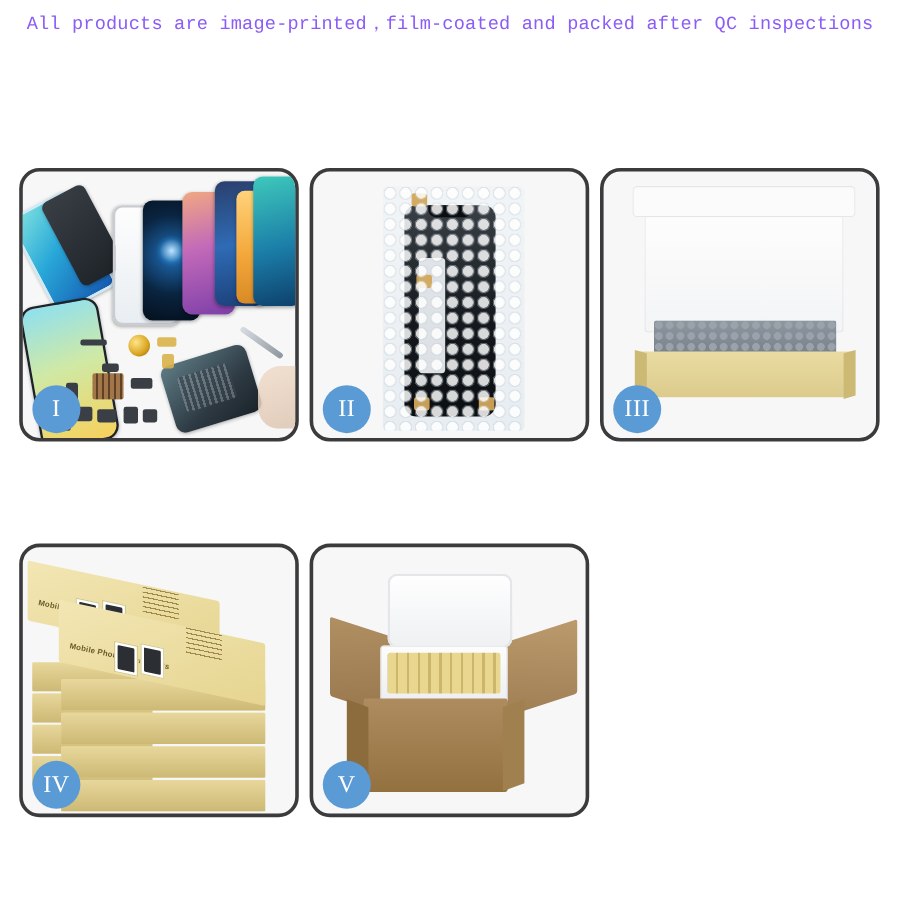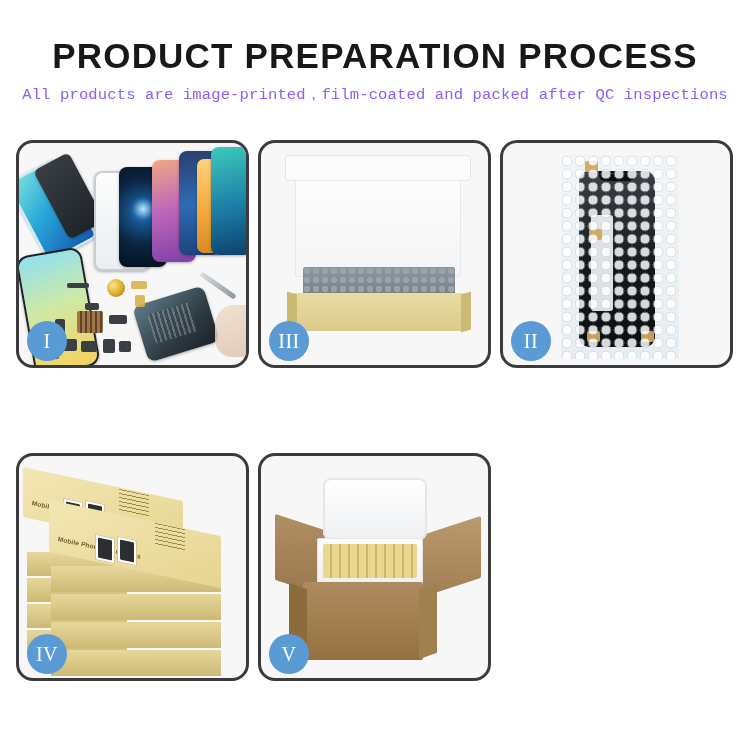--- a/index.html
+++ b/index.html
@@ -463,21 +463,20 @@
   .tapepatch {
     position:absolute;
     background:#a98a5f;
     opacity:.9;
   }
 </style>
 </head>
 <body>
 
 <div class="header">
-  <h1 class="title">PRODUCT PREPARATION PROCESS</h1>
   <p class="subtitle">All products are image-printed，film-coated and packed after QC inspections</p>
 </div>
 
 <div class="grid">
 
   <div class="panel">
     <div class="stage">
       <div class="ph ph-teal"></div>
       <div class="ph ph-teal2"></div>
       <div class="ph ph-white"></div>
@@ -502,44 +501,44 @@
       <div class="part" style="left:66px;top:160px;width:14px;height:7px;"></div>
       <div class="part" style="left:30px;top:206px;width:10px;height:10px;"></div>
       <div class="tweezer"></div>
       <div class="hand"></div>
     </div>
     <div class="badge">I</div>
   </div>
 
   <div class="panel">
     <div class="stage">
-      <div class="foamlid"></div>
-      <div class="greyfoam"></div>
-      <div class="yellowtray"></div>
-    </div>
-    <div class="badge">III</div>
-  </div>
-
-  <div class="panel">
-    <div class="stage">
       <div class="bubble-bag">
         <div class="bag-screen"></div>
         <div class="bag-cut"></div>
         <div class="tape" style="left:24px;top:6px;"></div>
         <div class="tape" style="left:28px;top:74px;"></div>
         <div class="tape" style="left:26px;top:176px;"></div>
         <div class="tape" style="left:80px;top:176px;"></div>
         <div class="bubbles"></div>
       </div>
     </div>
     <div class="badge">II</div>
   </div>
 
   <div class="panel">
     <div class="stage">
+      <div class="foamlid"></div>
+      <div class="greyfoam"></div>
+      <div class="yellowtray"></div>
+    </div>
+    <div class="badge">III</div>
+  </div>
+
+  <div class="panel">
+    <div class="stage">
 
       <div class="stackbox" style="left:8px;top:96px;width:100px;height:24px;">
           <div class="side"></div>
         </div>
       <div class="stackbox" style="left:8px;top:122px;width:100px;height:24px;">
           <div class="side"></div>
         </div>
       <div class="stackbox" style="left:8px;top:148px;width:100px;height:24px;">
           <div class="side"></div>
         </div>

